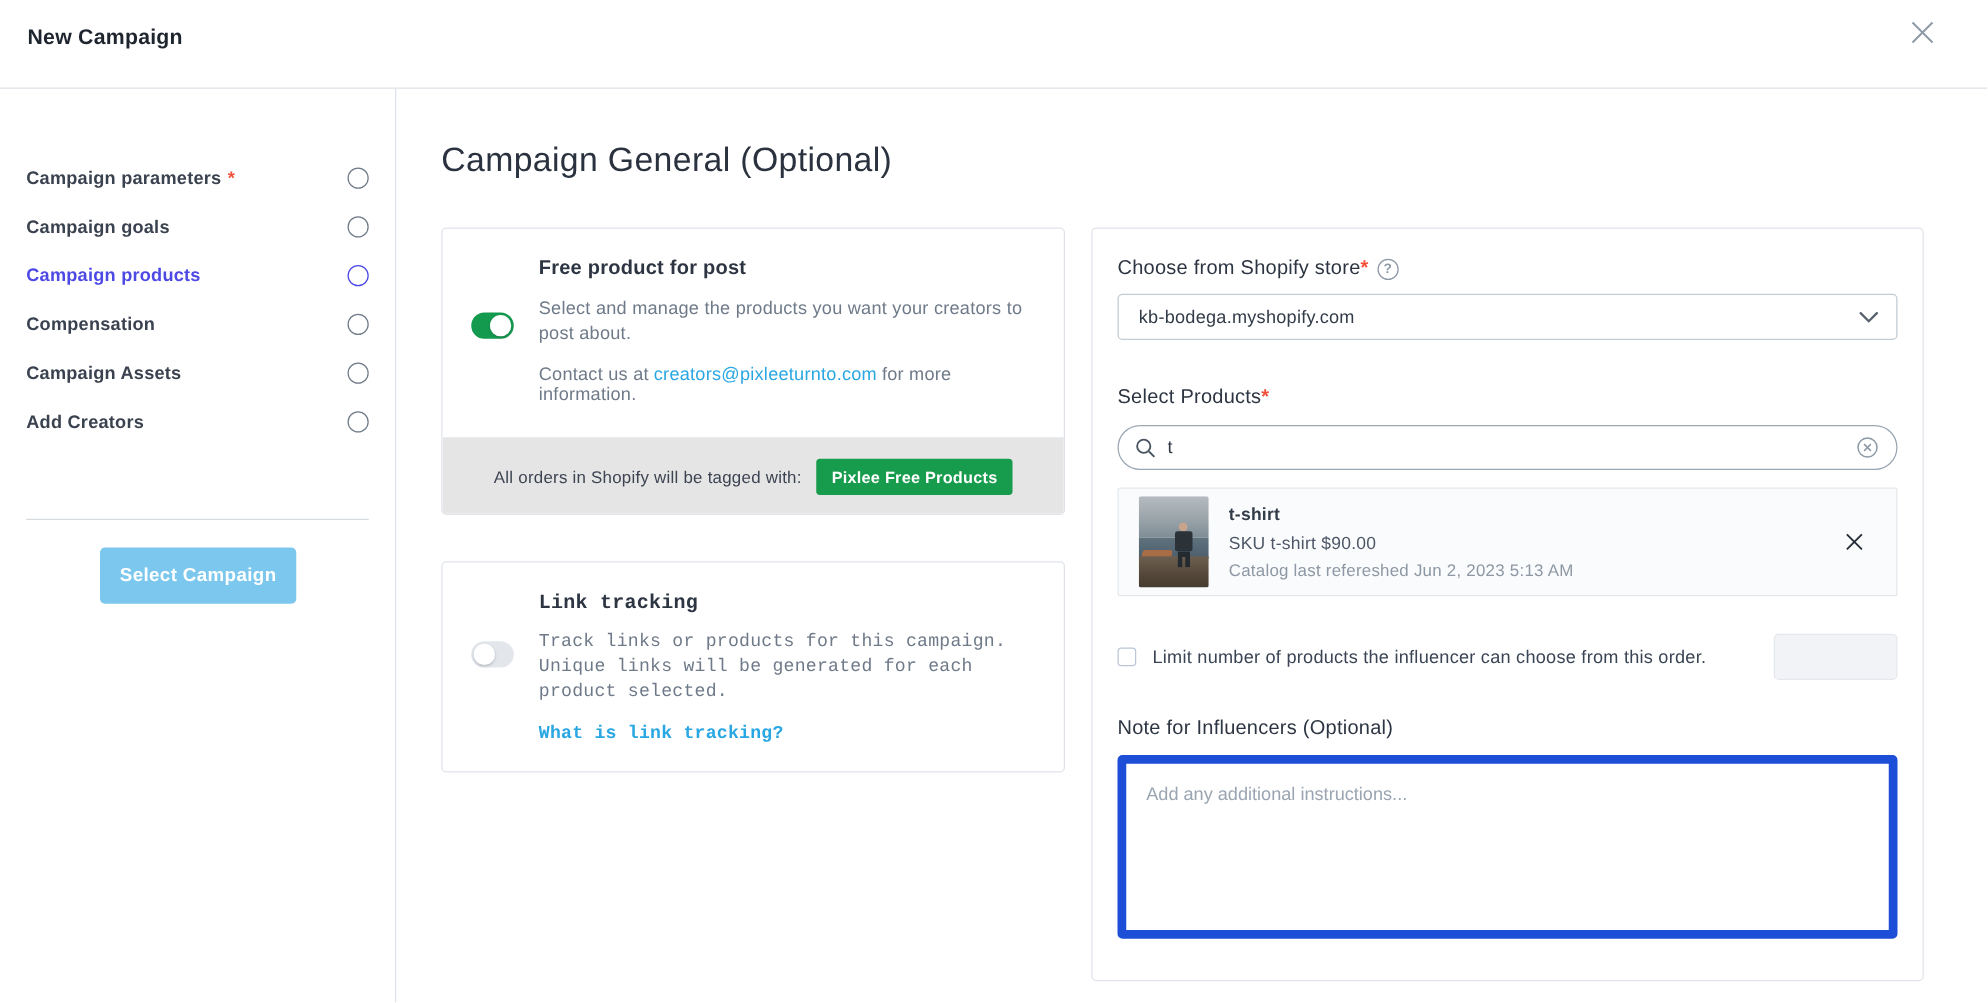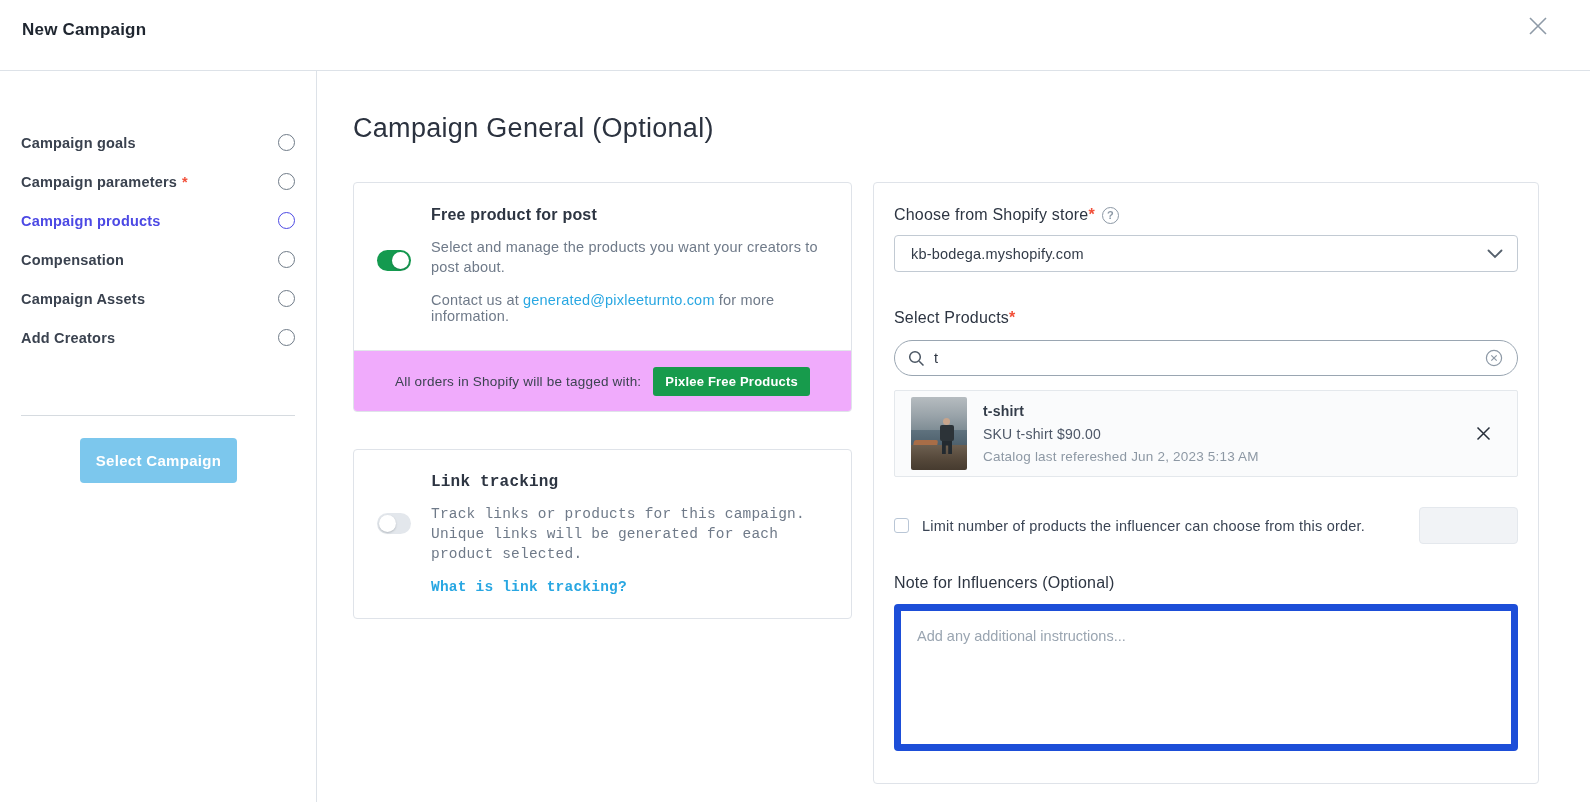--- a/index.html
+++ b/index.html
@@ -71,21 +71,21 @@
   .toggle.on .knob { right:2px; }
   .toggle.off .knob { left:2px; }
   .toggle-text h3 { font-size:16px; font-weight:600; color:#2d3542; margin-bottom:13px; }
   .toggle-text p { font-size:14.5px; color:#6f7a89; line-height:1.38; max-width:404px; }
   .contact-line { margin-top:15px; font-size:14.5px; color:#6f7a89; }
   .link-blue { color:#29a7e2; text-decoration:none; cursor:pointer; }
   .contact-line .link-blue { margin:0 4px; }
   .what-link { display:inline-block; margin-top:15px; font-size:14.5px; font-weight:600; }
 
   .card-footer {
-    background:#f0abfc; border-top:1px solid #e2e6ea;
+    background:#e5e5e5; border-top:1px solid #e2e6ea;
     height:61px; display:flex; align-items:center; justify-content:center; gap:12px;
   }
   .card-footer .footer-label { font-size:13.5px; color:#3c4351; }
   .badge-green {
     background:#179b4c; color:#fff; font-size:13px; font-weight:600;
     padding:7px 12px; border-radius:3px; white-space:nowrap;
   }
   .card-gap { margin-top:37px;font-family:Liberation Mono, monospace; }
   .lt-body { padding:23px 24px 22px 23px; }
   .lt-body .toggle-col { padding-top:40px; }
@@ -164,25 +164,25 @@
       <svg width="24" height="24" viewBox="0 0 24 24" fill="none" stroke="#8e9aa7" stroke-width="1.6">
           <path d="M4 4 L20 20 M20 4 L4 20"></path>
         </svg>
     </button>
   </div>
 
   <div class="body-wrap">
 
     <nav class="sidebar">
       <div class="nav-item">
+        <span class="nav-label"><span>Campaign parameters</span><span class="req">*</span></span>
+        <span class="nav-circle"></span>
+      </div>
+      <div class="nav-item">
         <span class="nav-label"><span>Campaign goals</span></span>
-        <span class="nav-circle"></span>
-      </div>
-      <div class="nav-item">
-        <span class="nav-label"><span>Campaign parameters</span><span class="req">*</span></span>
         <span class="nav-circle"></span>
       </div>
       <div class="nav-item active">
         <span class="nav-label"><span>Campaign products</span></span>
         <span class="nav-circle"></span>
       </div>
       <div class="nav-item">
         <span class="nav-label"><span>Compensation</span></span>
         <span class="nav-circle"></span>
       </div>
@@ -208,21 +208,21 @@
           <section class="card">
             <div class="toggle-card-body">
               <div class="toggle-col">
                 <div class="toggle on">
                     <span class="knob"></span>
                   </div>
               </div>
               <div class="toggle-text">
                 <h3>Free product for post</h3>
                 <p>Select and manage the products you want your creators to post about.</p>
-                <div class="contact-line"><span>Contact us at</span><a class="link-blue">generated@pixleeturnto.com</a><span>for more information.</span></div>
+                <div class="contact-line"><span>Contact us at</span><a class="link-blue">creators@pixleeturnto.com</a><span>for more information.</span></div>
               </div>
             </div>
             <div class="card-footer">
               <span class="footer-label">All orders in Shopify will be tagged with:</span>
               <span class="badge-green">Pixlee Free Products</span>
             </div>
           </section>
 
           <section class="card card-gap">
             <div class="toggle-card-body lt-body">

